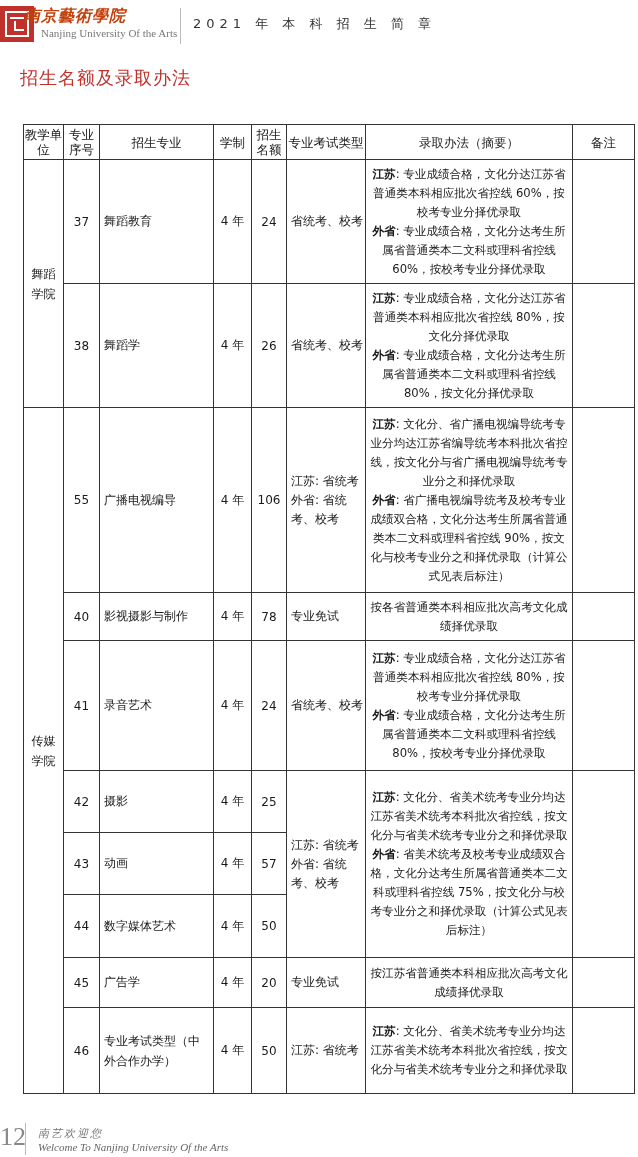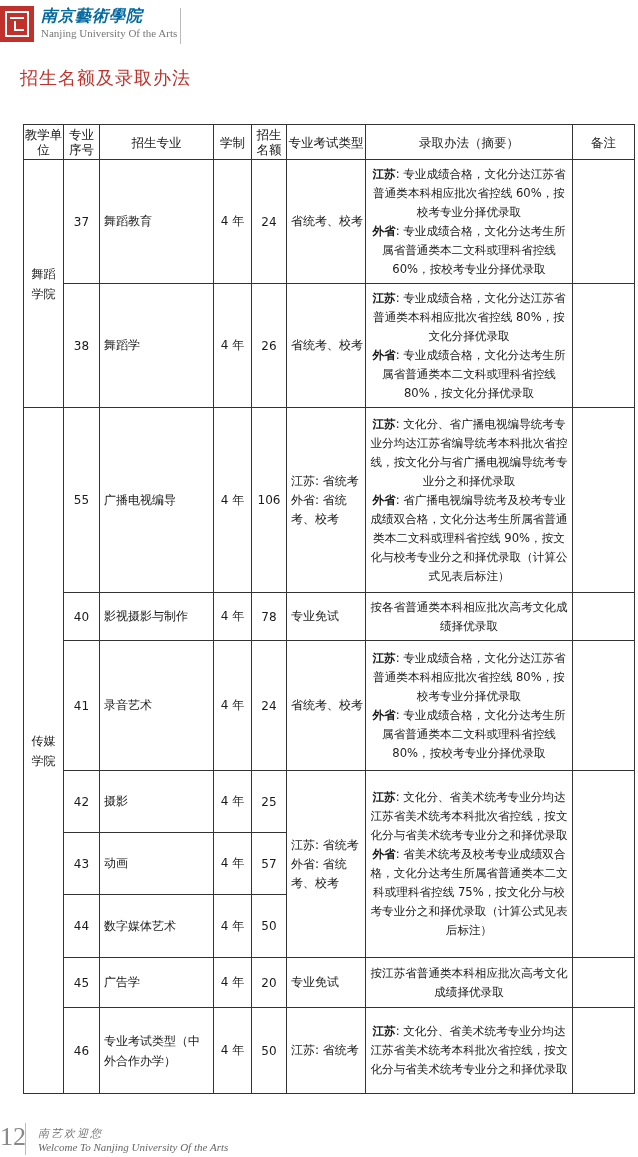--- a/index.html
+++ b/index.html
@@ -2,21 +2,21 @@
 <html><head>
 <meta charset="utf-8">
 <style>
   html, body { margin:0; padding:0; background:#ffffff; }
   body { width:638px; height:1157px; position:relative; overflow:hidden; font-family:"DejaVu Sans", sans-serif; color:#1a1a1a; }
   .header { position:absolute; left:0; top:0; width:638px; height:50px; }
   .logo-mark { position:absolute; left:0; top:6px; width:34px; height:36px; background:#c0312b; }
   .logo-mark .inner { position:absolute; left:5px; top:5px; width:24px; height:26px; border:2px solid #fff; box-sizing:border-box; }
   .logo-mark .inner:before { content:""; position:absolute; left:3px; top:4px; width:14px; height:2px; background:#fff; }
   .logo-mark .inner:after { content:""; position:absolute; left:7px; top:8px; width:8px; height:8px; border:2px solid #fff; border-top:none; border-right:none; }
-  .logo-cn { position:absolute; left:41px; top:6px; font-family:"DejaVu Serif", serif; font-size:16px; color:#0369a1; font-style:italic; font-weight:bold; letter-spacing:1px; }
+  .logo-cn { position:absolute; left:24px; top:6px; font-family:"DejaVu Serif", serif; font-size:16px; color:#c2410c; font-style:italic; font-weight:bold; letter-spacing:1px; }
   .logo-en { position:absolute; left:41px; top:27px; font-family:"Liberation Serif", serif; font-size:11px; color:#777; }
   .header-divider { position:absolute; left:180px; top:8px; width:1px; height:36px; background:#bbb; }
   .header-title { position:absolute; left:193px; top:15px; font-size:13px; letter-spacing:5px; color:#333; }
   .section-title { position:absolute; left:20px; top:66px; font-size:18px; color:#c0312b; letter-spacing:1px; }
   table.main { position:absolute; left:23px; top:124px; width:611px; border-collapse:collapse; table-layout:fixed; font-size:12px; }
   table.main td, table.main th { border:1.5px solid #333; padding:0; vertical-align:middle; }
   table.main th { font-weight:normal; text-align:center; line-height:15px; height:34px; font-size:12.5px; }
   .c { text-align:center; }
   .l { text-align:left; padding-left:4px !important; }
   .rule { padding:3px 4px !important; line-height:19px; font-size:11.6px; text-align:center; }
@@ -29,20 +29,21 @@
 </head>
 <body>
 
 <div class="header">
   <div class="logo-mark">
       <div class="inner"></div>
     </div>
   <div class="logo-cn">南京藝術學院</div>
   <div class="logo-en">Nanjing University Of the Arts</div>
   <div class="header-divider"></div>
+  <div class="header-title">2021 年 本 科 招 生 简 章</div>
 </div>
 
 <div class="section-title">招生名额及录取办法</div>
 
 <table class="main">
   <colgroup>
     <col style="width:40px">
       <col style="width:36px">
       <col style="width:114px">
       <col style="width:38px">

